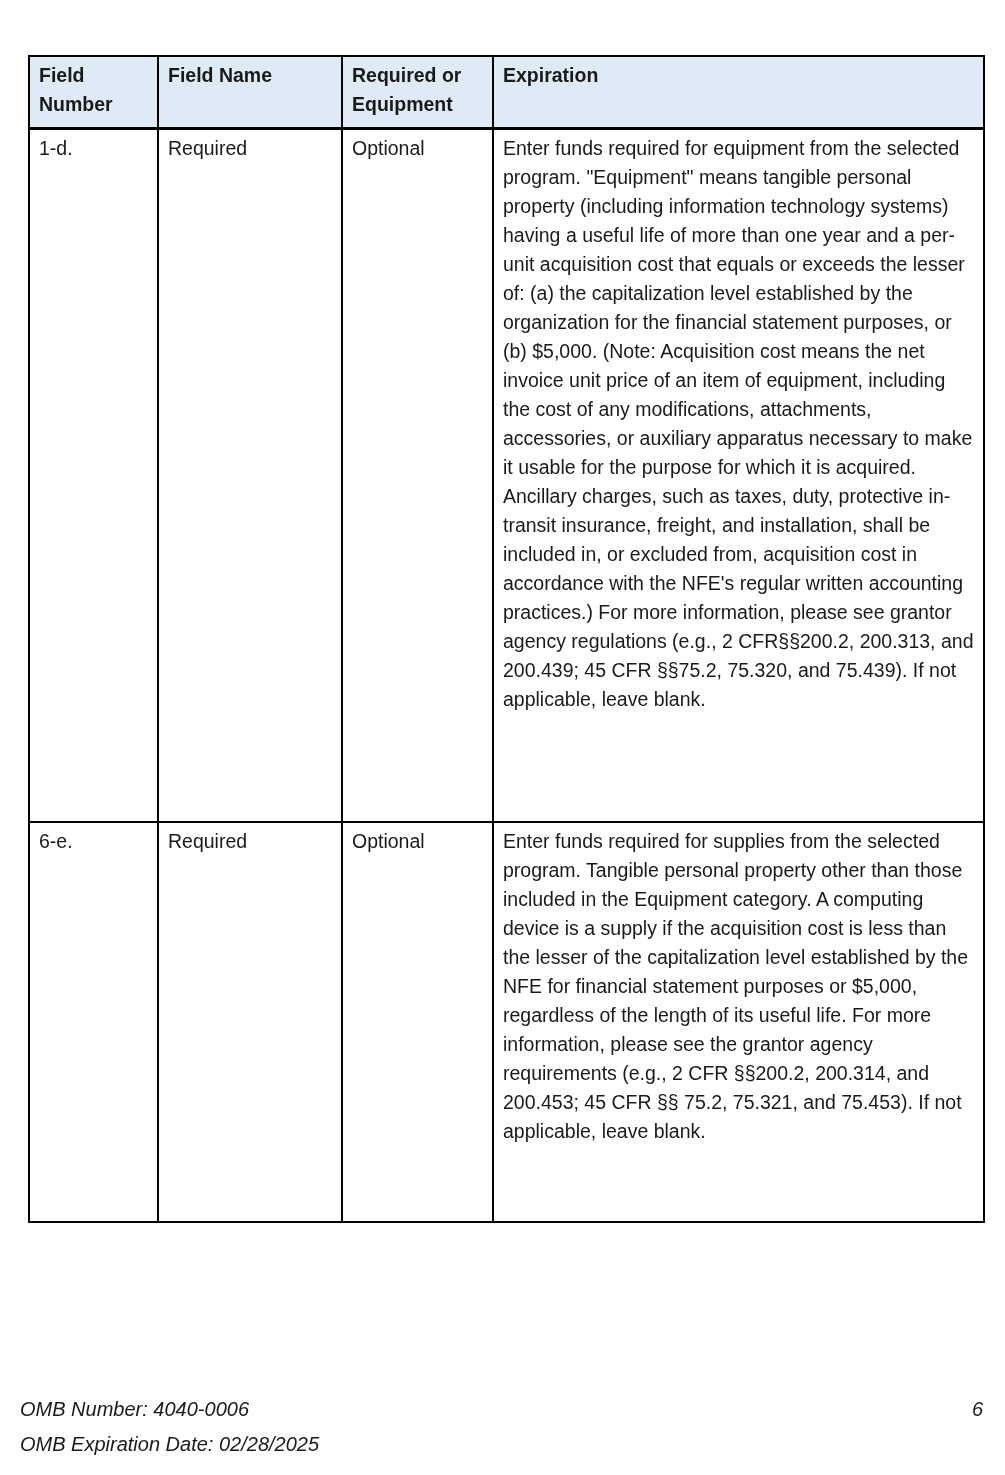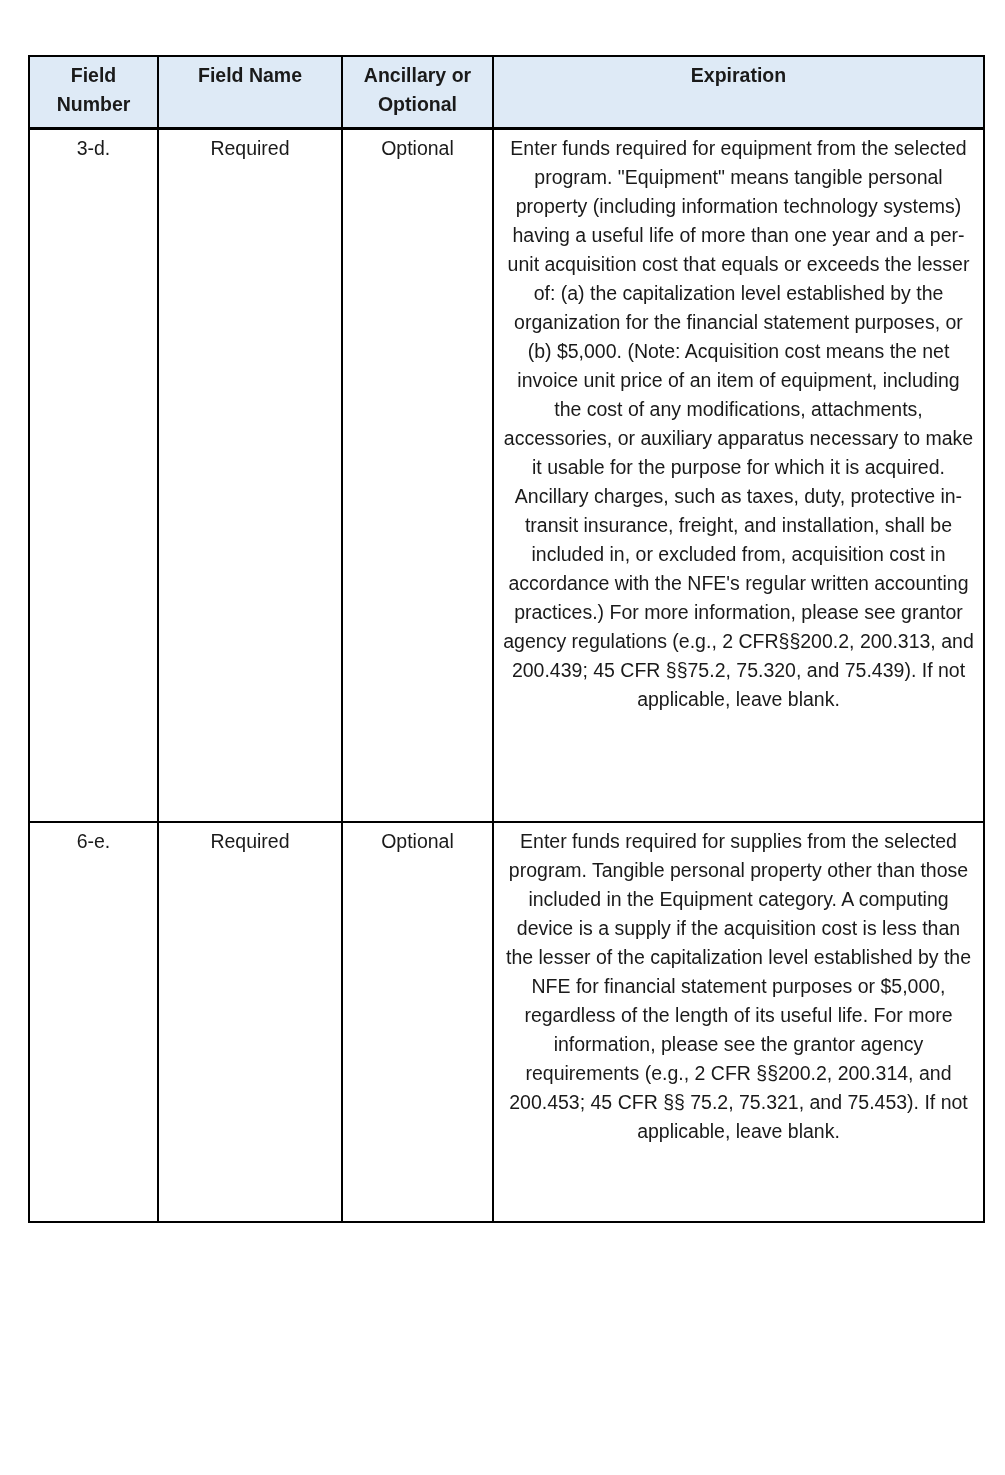--- a/index.html
+++ b/index.html
@@ -20,21 +20,21 @@
     position: absolute;
     left: 28px;
     top: 55px;
     width: 955px;
     border-collapse: collapse;
     table-layout: fixed;
   }
   .doc-table th, .doc-table td {
     border: 2px solid #000000;
     vertical-align: top;
-    text-align: center;
+    text-align: left;
     padding: 4px 9px 8px 9px;
     font-size: 19.5px;
     line-height: 29px;
     word-wrap: break-word;
   }
   .doc-table thead th {
     background: #deeaf6;
     font-weight: bold;
     border-bottom: 3px solid #000000;
     height: 50px;
@@ -73,34 +73,39 @@
     <colgroup>
       <col class="col-fieldnum">
       <col class="col-fieldname">
       <col class="col-required">
       <col class="col-info">
     </colgroup>
     <thead>
       <tr>
         <th>Field Number</th>
         <th>Field Name</th>
-        <th>Ancillary or Optional</th>
+        <th>Required or Equipment</th>
         <th>Expiration</th>
       </tr>
     </thead>
     <tbody>
       <tr class="row-6d">
-        <td>3-d.</td>
+        <td>1-d.</td>
         <td>Required</td>
         <td>Optional</td>
         <td>Enter funds required for equipment from the selected program. "Equipment" means tangible personal property (including information technology systems) having a useful life of more than one year and a per-unit acquisition cost that equals or exceeds the lesser of: (a) the capitalization level established by the organization for the financial statement purposes, or (b) $5,000. (Note: Acquisition cost means the net invoice unit price of an item of equipment, including the cost of any modifications, attachments, accessories, or auxiliary apparatus necessary to make it usable for the purpose for which it is acquired. Ancillary charges, such as taxes, duty, protective in- transit insurance, freight, and installation, shall be included in, or excluded from, acquisition cost in accordance with the NFE's regular written accounting practices.) For more information, please see grantor agency regulations (e.g., 2 CFR§§200.2, 200.313, and 200.439; 45 CFR §§75.2, 75.320, and 75.439). If not applicable, leave blank.</td>
       </tr>
       <tr class="row-6e">
         <td>6-e.</td>
         <td>Required</td>
         <td>Optional</td>
         <td>Enter funds required for supplies from the selected program. Tangible personal property other than those included in the Equipment category. A computing device is a supply if the acquisition cost is less than the lesser of the capitalization level established by the NFE for financial statement purposes or $5,000, regardless of the length of its useful life. For more information, please see the grantor agency requirements (e.g., 2 CFR §§200.2, 200.314, and 200.453; 45 CFR §§ 75.2, 75.321, and 75.453). If not applicable, leave blank.</td>
       </tr>
     </tbody>
   </table>
 
+  <div class="footer">
+    <div class="footer-line">OMB Number: 4040-0006</div>
+    <div class="footer-line">OMB Expiration Date: 02/28/2025</div>
+    <div class="page-number">6</div>
+  </div>
 
 </div>
 
 </body></html>

